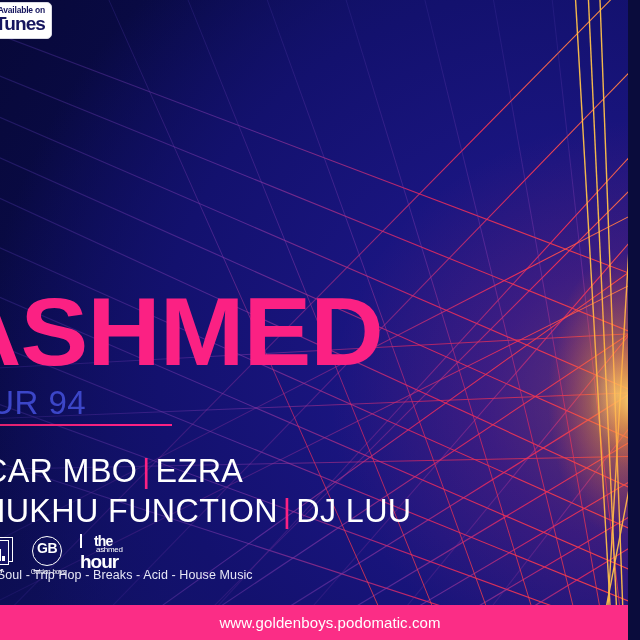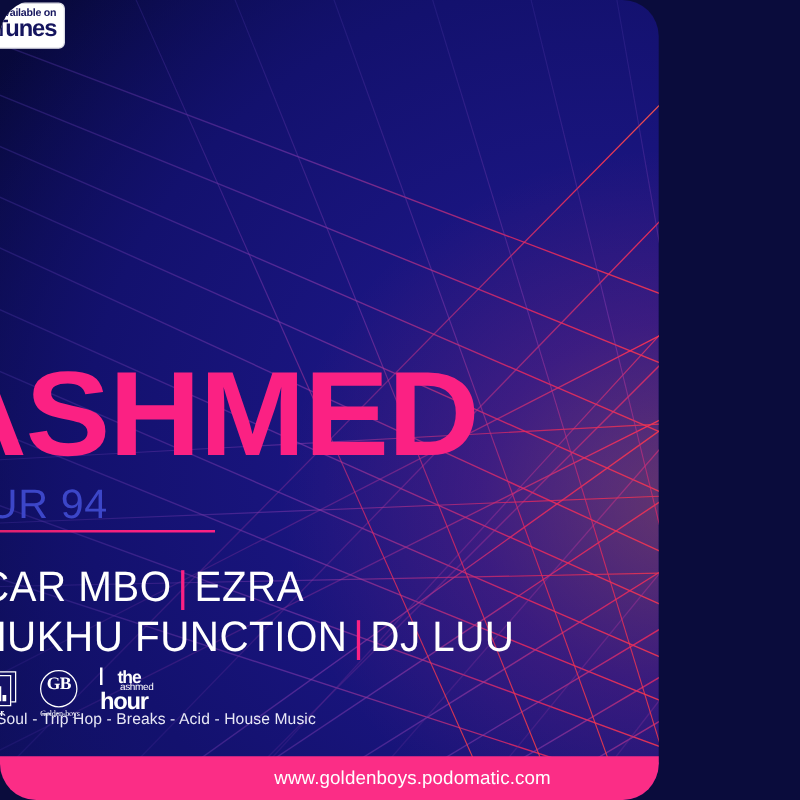--- a/index.html
+++ b/index.html
@@ -1,26 +1,25 @@
 <!DOCTYPE html>
 <html><head>
 <meta charset="utf-8">
 <style>
   html,body{margin:0;padding:0;background:#0a0c3c;}
   body{font-family:"Liberation Sans",sans-serif;}
 
   #poster{
     position:relative;
-    width:527px;height:640px;
+    width:628px;height:640px;
     overflow:hidden;
     background:
       radial-gradient(ellipse 520px 460px at 104% 63%, rgba(255,120,40,0.30) 0%, rgba(255,60,90,0.13) 32%, rgba(0,0,0,0) 62%),
       radial-gradient(ellipse 760px 700px at 92% 58%, #241a8e 0%, #1a1580 30%, #13116e 55%, rgba(0,0,0,0) 78%),
       linear-gradient(118deg, #070838 0%, #0a0b49 22%, #101162 48%, #16157a 72%, #201a8c 100%);
-    border-radius: 29px;
   }
 
   
   .lasers{position:absolute;inset:0;}
   .lasers svg{position:absolute;inset:0;width:640px;height:640px;}
 
   
   #itunes-badge{
     position:absolute;left:-36px;top:2px;
     width:88px;height:37px;
@@ -103,21 +102,21 @@
   #logo-ashmed-badge .sq2{left:0px;top:4px;width:19px;height:25px;background:#151266;}
   #logo-ashmed-badge .bar{
     position:absolute;background:#fff;left:4px;width:3px;bottom:13px;
   }
   #logo-ashmed-badge .b2{height:12px;left:8px;}
   #logo-ashmed-badge .b3{height:5px;left:12px;}
   #logo-ashmed-badge .cap{
     position:absolute;left:-3px;bottom:-1px;font-size:7.5px;font-weight:bold;letter-spacing:-0.2px;
   }
 
-  #logo-gb{width:44px;height:38px;font-family:Liberation Serif, serif;}
+  #logo-gb{width:44px;height:38px;}
   #logo-gb .ring{
     position:absolute;left:6px;top:0px;width:30px;height:30px;
     border:1.6px solid #fff;border-radius:50%;box-sizing:border-box;
   }
   #logo-gb .gbtext{
     position:absolute;left:6px;top:4px;width:30px;text-align:center;
     font-size:14px;font-weight:bold;letter-spacing:-0.5px;
   }
   #logo-gb .cap{
     position:absolute;left:0px;bottom:-1px;width:44px;text-align:center;

